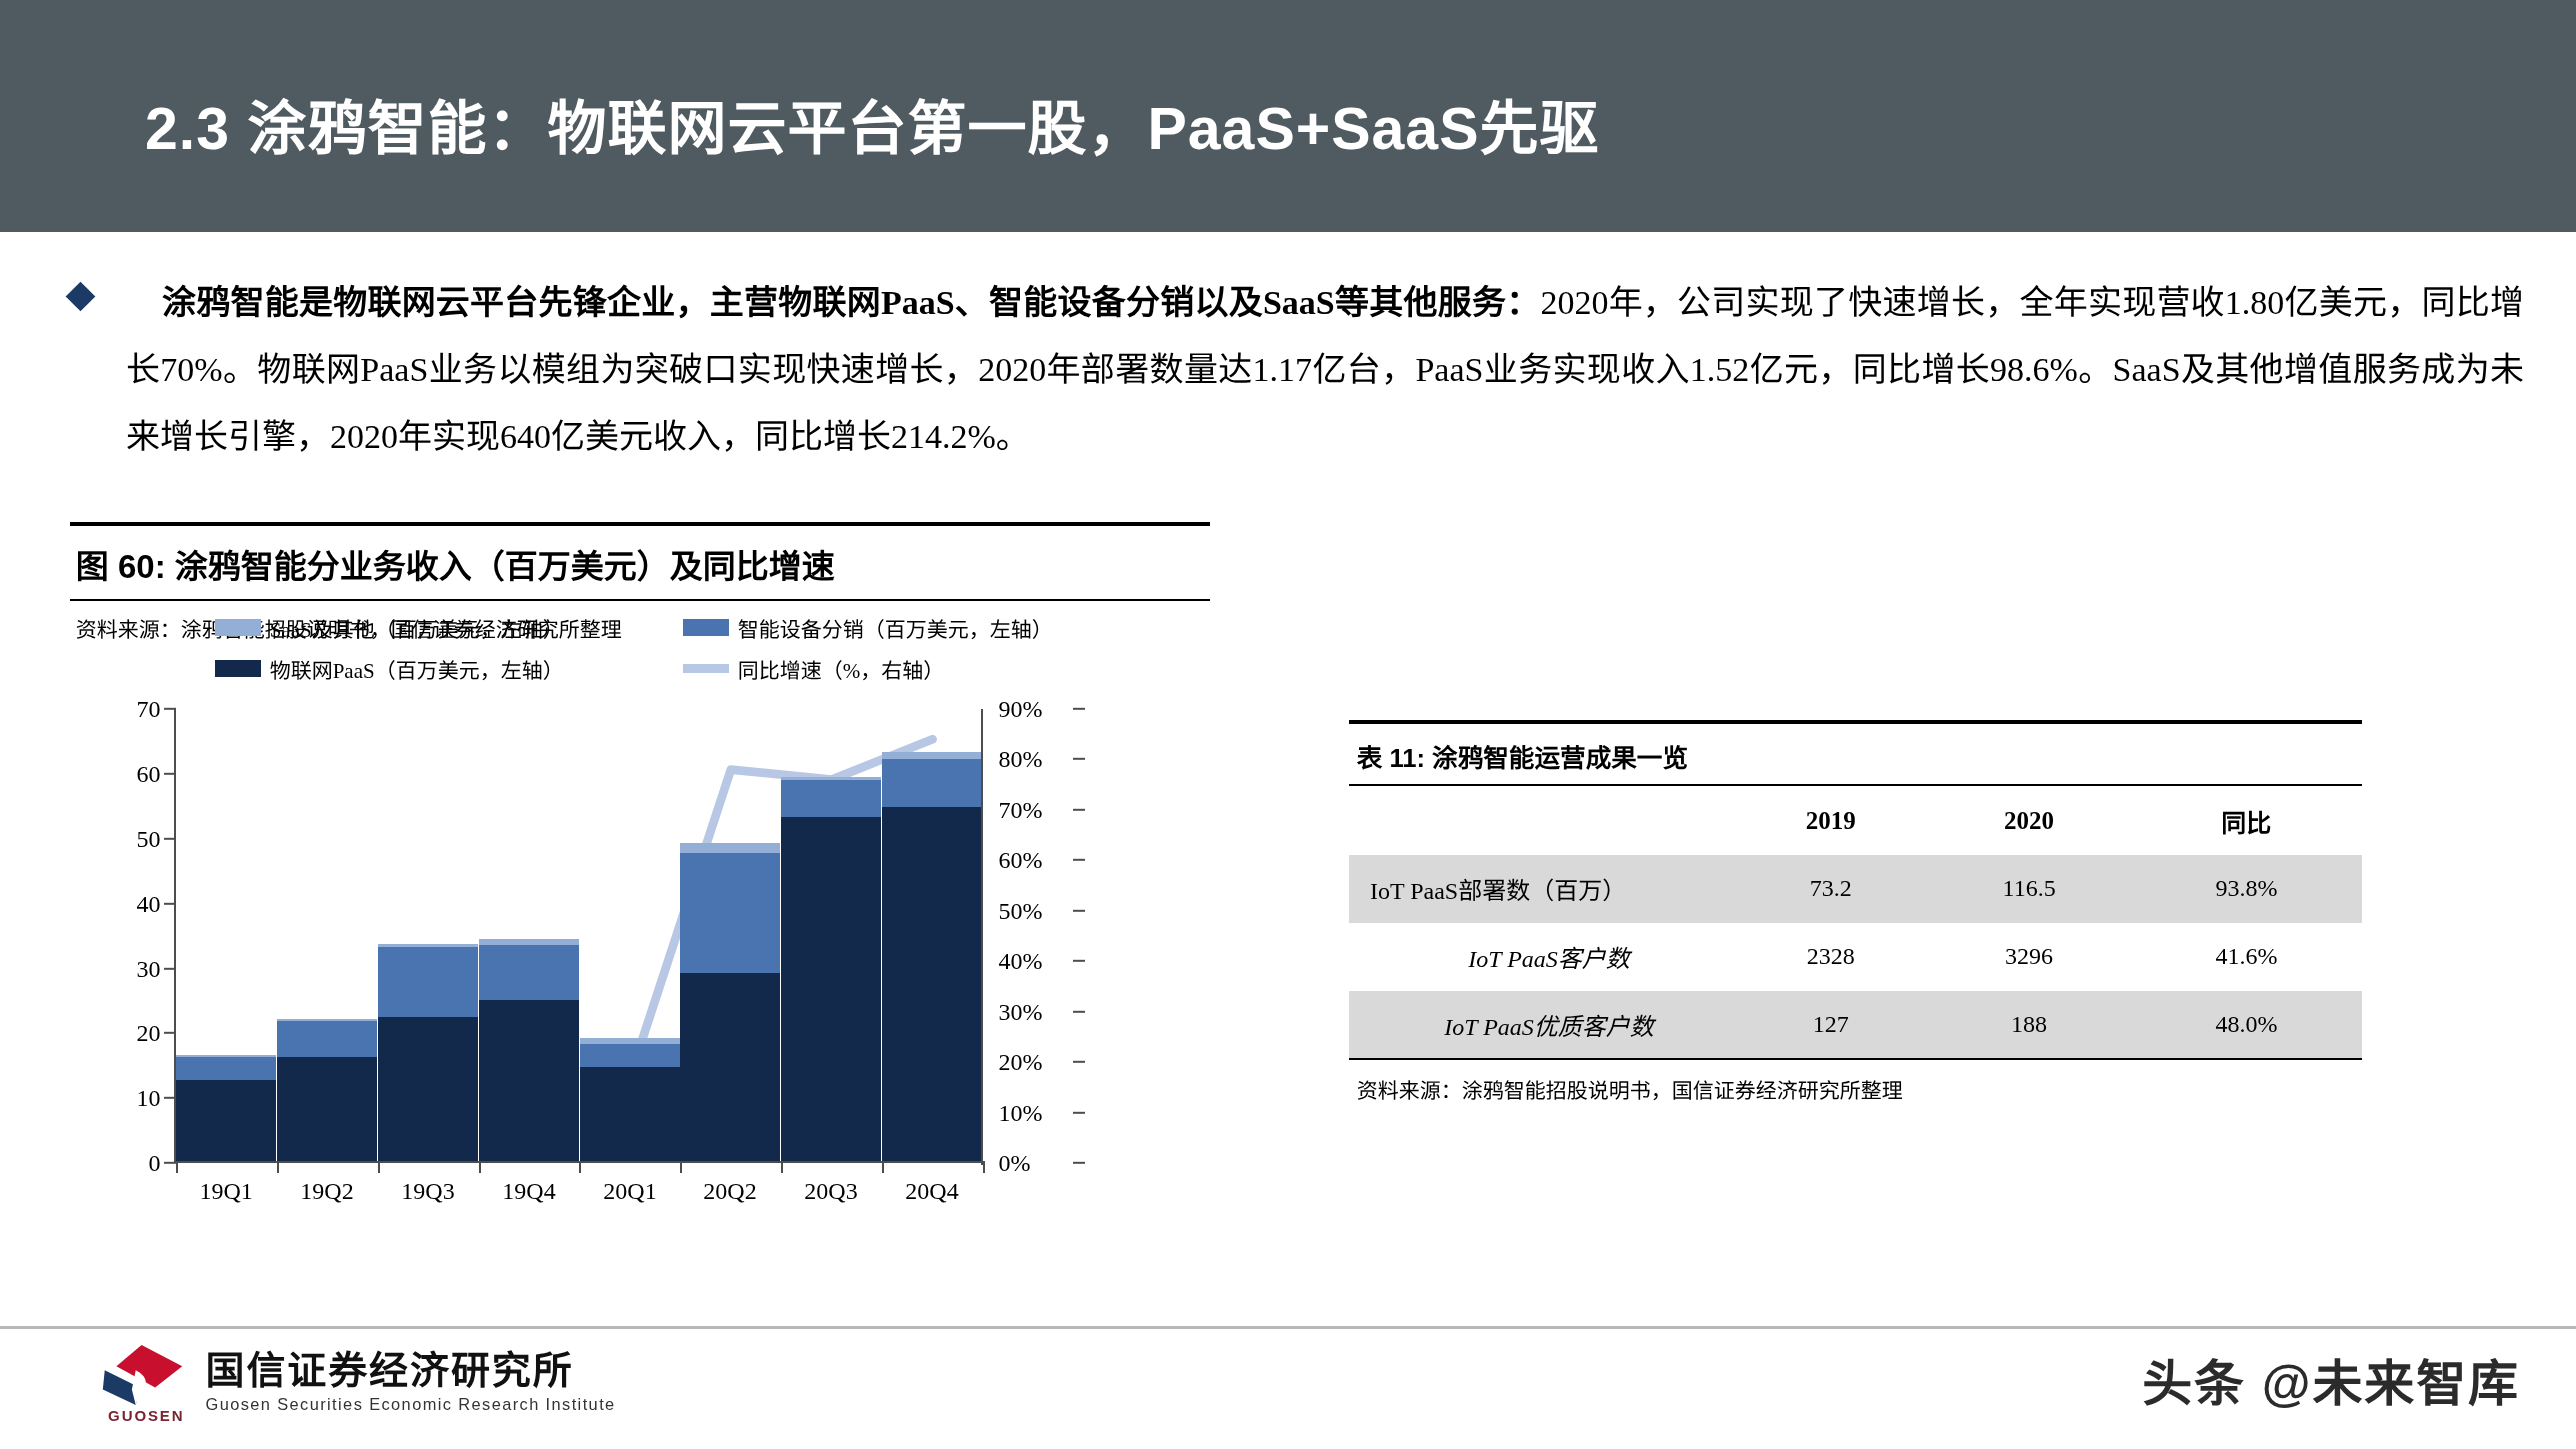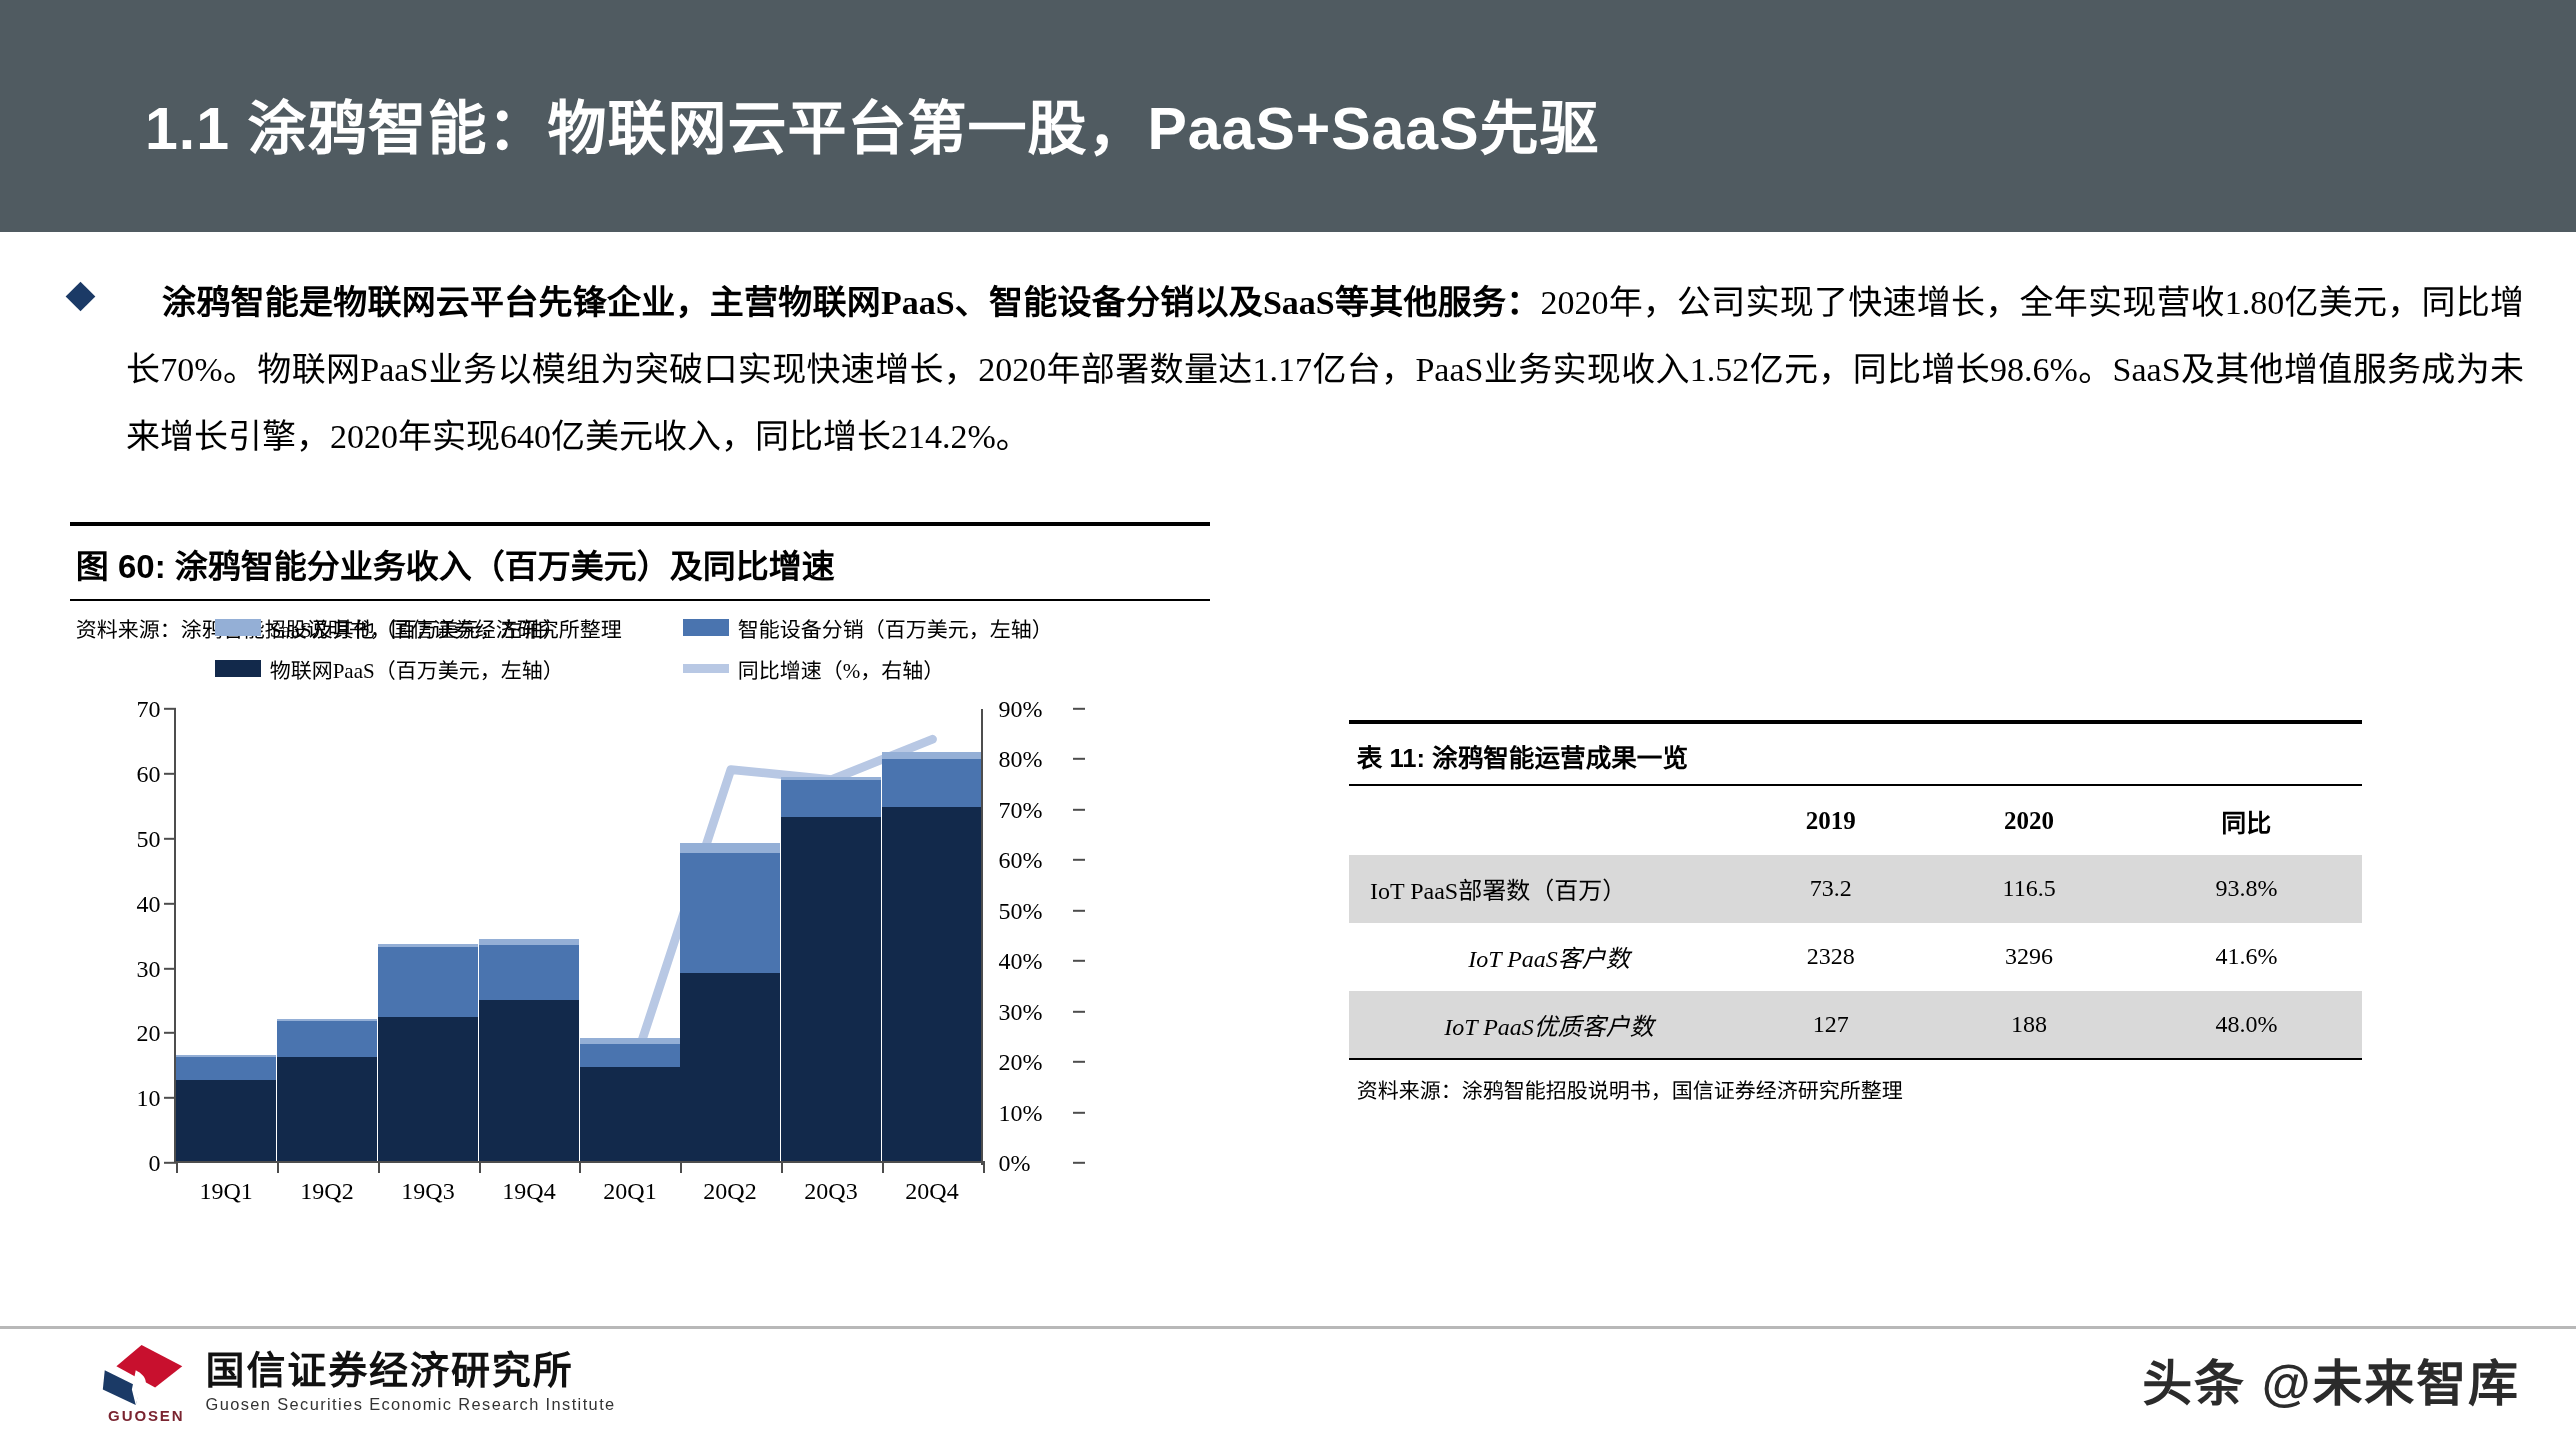--- a/index.html
+++ b/index.html
@@ -154,21 +154,21 @@
     font-family: "Liberation Sans","DejaVu Sans",sans-serif;
     letter-spacing: 1.9px; white-space: nowrap;
   }
 </style>
 </head>
 <body>
 
 <div class="page">
 
   <div class="header-band">
-    <div class="header-title">1.1 涂鸦智能：物联网云平台第一股，PaaS+SaaS先驱</div>
+    <div class="header-title">2.3 涂鸦智能：物联网云平台第一股，PaaS+SaaS先驱</div>
   </div>
 
   <div class="bullet-block">
     <span class="bullet-diamond"></span>
     <div class="bullet-text"><b>涂鸦智能是物联网云平台先锋企业，主营物联网PaaS、智能设备分销以及SaaS等其他服务：</b><span>2020年，公司实现了快速增长，全年实现营收1.80亿美元，同比增长70%。物联网PaaS业务以模组为突破口实现快速增长，2020年部署数量达1.17亿台，PaaS业务实现收入1.52亿元，同比增长98.6%。SaaS及其他增值服务成为未来增长引擎，2020年实现640亿美元收入，同比增长214.2%。</span></div>
   </div>
 
   <div class="fig-panel">
     <div class="rule-top"></div>
     <div class="fig-caption">图 60: 涂鸦智能分业务收入（百万美元）及同比增速</div>

